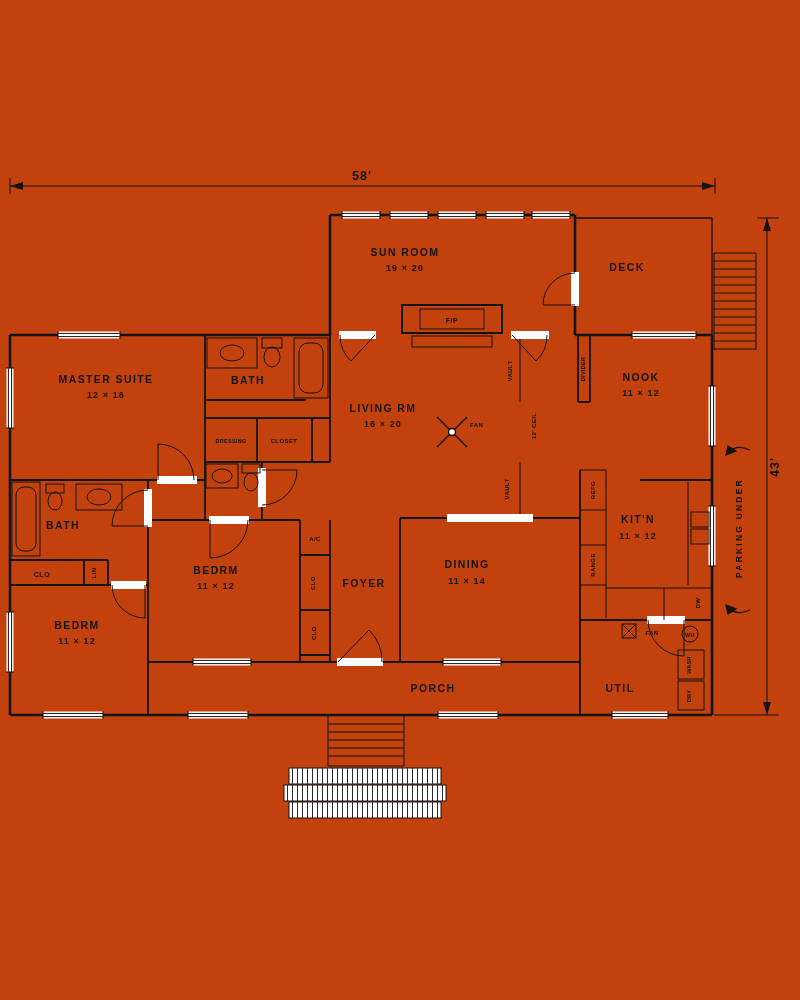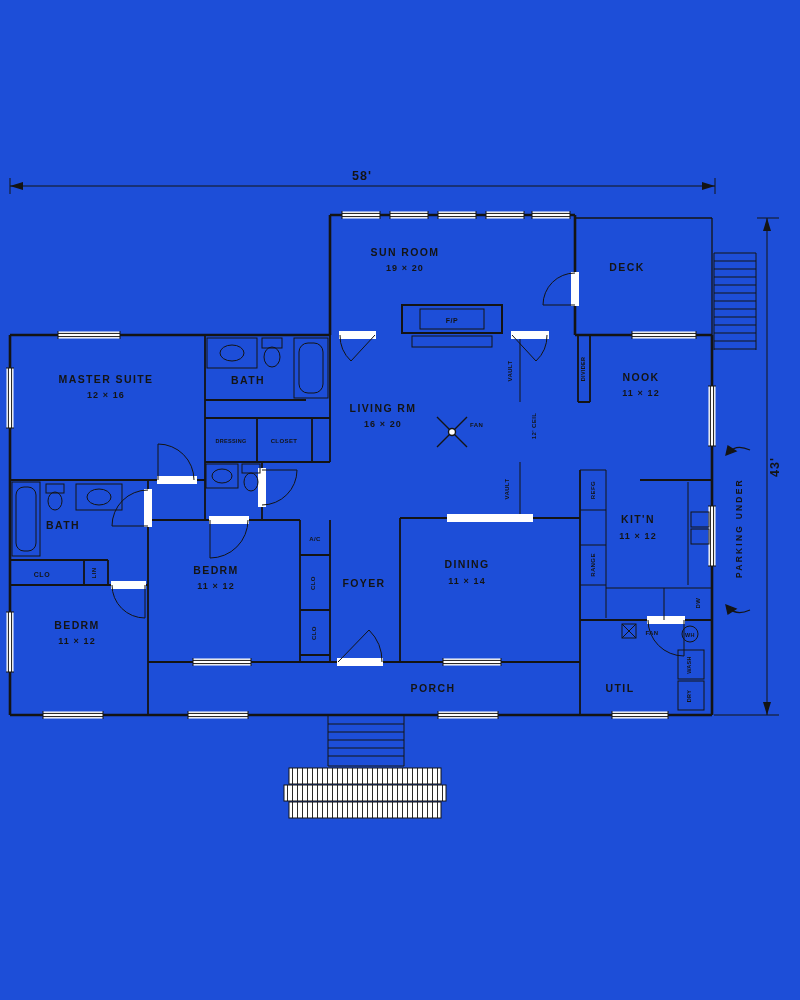--- a/index.html
+++ b/index.html
@@ -1,16 +1,16 @@
 <!DOCTYPE html>
 <html><head>
 <meta charset="utf-8">
 <style>
   html,body{margin:0;padding:0;background:#fff;}
-  .page{position:relative;width:800px;height:1000px;background:#1d4ed8;overflow:hidden;}
+  .page{position:relative;width:800px;height:1000px;background:#c2410c;overflow:hidden;}
   svg{position:absolute;inset:0;}
   svg text{font-family:"Liberation Sans",sans-serif;font-weight:700;fill:#141414;text-anchor:middle;}
   .t-room{font-size:10.5px;letter-spacing:1.4px;}
   .t-size{font-size:9px;letter-spacing:1.1px;}
   .t-dim{font-size:12.5px;letter-spacing:1px;}
   .t-sm{font-size:7px;letter-spacing:.6px;}
   .t-xs{font-size:6px;letter-spacing:.4px;}
   .t-xxs{font-size:5.5px;letter-spacing:.3px;}
   .t-park{font-size:8.5px;letter-spacing:2.2px;}
 </style>

